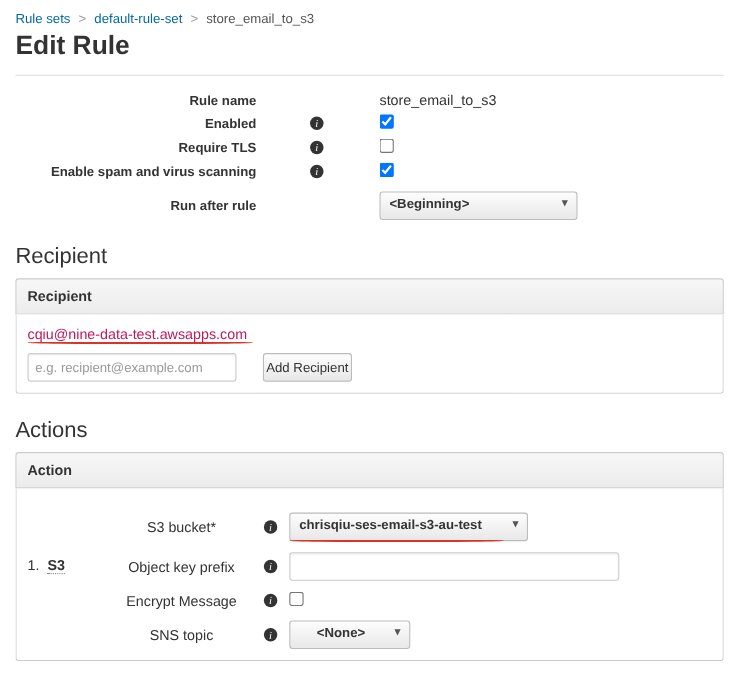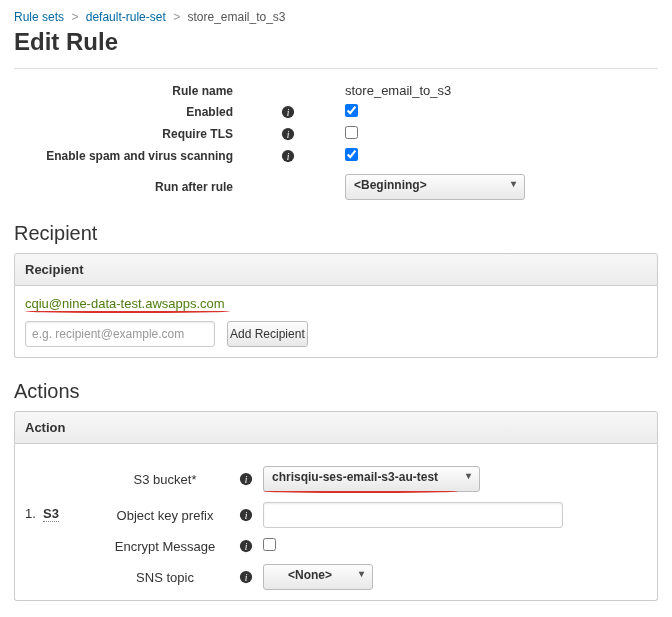--- a/index.html
+++ b/index.html
@@ -32,21 +32,21 @@
     font-weight: bold;
     font-size: 13px;
   }
   .panel-body {
     border: 1px solid #ccc;
     border-top: none;
     border-radius: 0 0 3px 3px;
     padding: 10px;
     background:#fff;
   }
-  .recipient-line { font-size:13px; color:#4d7c0f; margin-bottom:0; position:relative; }
+  .recipient-line { font-size:13px; color:#be185d; margin-bottom:0; position:relative; }
   .underline-red {
     position:absolute; left:0; bottom:-2px; height:3px; width:205px;
     background:transparent;
     border-bottom:2px solid #d9342b; border-radius:50%;
   }
   .text-input {
     border:1px solid #ccc; border-radius:3px; padding:4px 6px; font-size:12px;
     color:#333; height:26px;
     box-shadow: inset 0 1px 2px rgba(0,0,0,0.08);
   }
@@ -147,21 +147,21 @@
   </div>
 </div>
 
 <h2 class="section-title">Recipient</h2>
 <div class="panel-header">Recipient</div>
 <div class="panel-body">
   <div class="recipient-line">
     <span>cqiu@nine-data-test.awsapps.com</span>
     <div class="underline-red"></div>
   </div>
-  <div style="margin-top:10px; display:flex; gap:12px; align-items:center;">
+  <div style="margin-top:10px; display:flex; gap:24px; align-items:center;">
     <input class="text-input" style="width: 190px;" type="text" placeholder="e.g. recipient@example.com">
     <button class="btn">Add Recipient</button>
   </div>
 </div>
 
 <h2 class="section-title">Actions</h2>
 <div class="panel-header">Action</div>
 <div class="panel-body" style="padding:16px 10px 6px 10px;">
   <div class="actions-area">
     <div class="actions-left">

